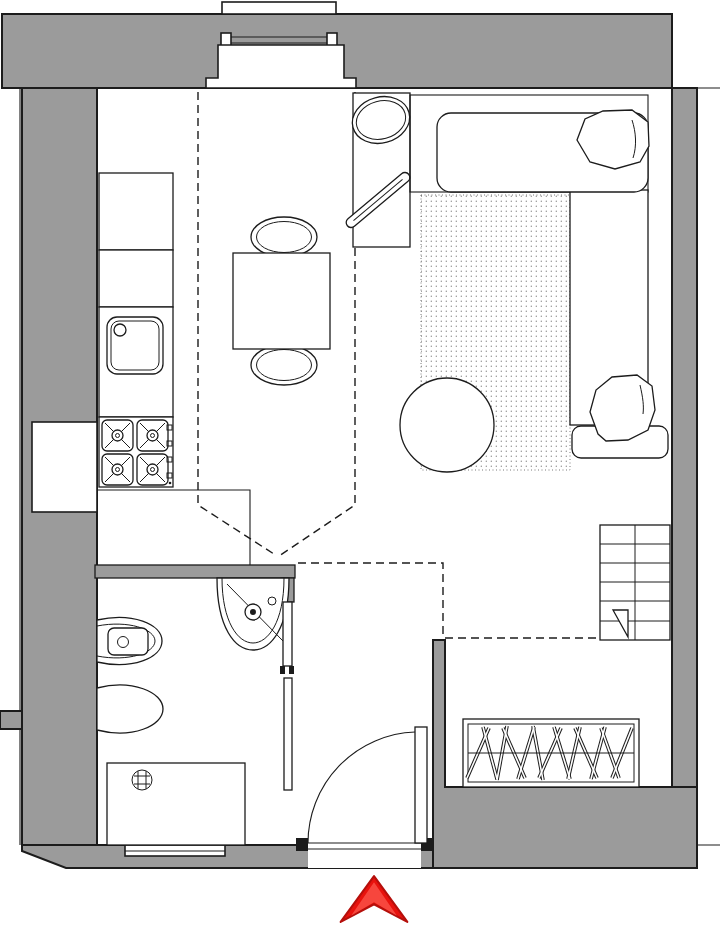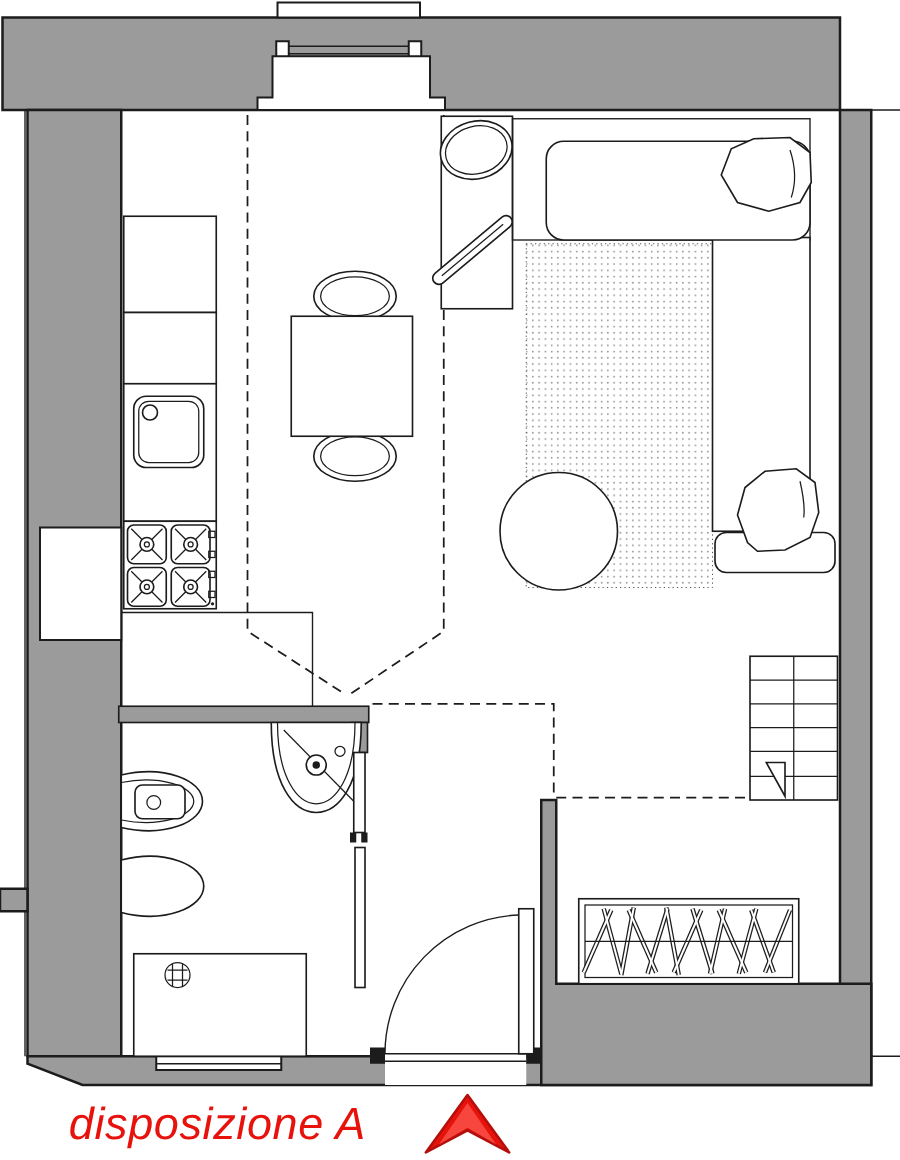--- a/index.html
+++ b/index.html
@@ -230,18 +230,17 @@
     <path class="thin" d="M308,843 H421 M308,849 H421"></path>
     <rect x="296" y="838" width="12" height="13" class="jamb"></rect>
     <rect x="421" y="838" width="12" height="13" class="jamb"></rect>
     <path class="thin" d="M308,843 A111,111 0 0 1 415,732"></path>
     <rect x="415" y="727" width="12" height="116" class="fx"></rect>
   </g>
 </svg>
 </div>
 
 <div class="caption">
-  <span class="caption-text">disposizione A</span>
   <svg class="north" width="72" height="50" viewBox="0 0 68 48">
     <polygon class="north-main" points="34,2 66,46 34,29 2,46"></polygon>
     <polygon class="north-facet" points="34,8 56,40 34,27 12,40"></polygon>
   </svg>
 </div>
 
 </body></html>

